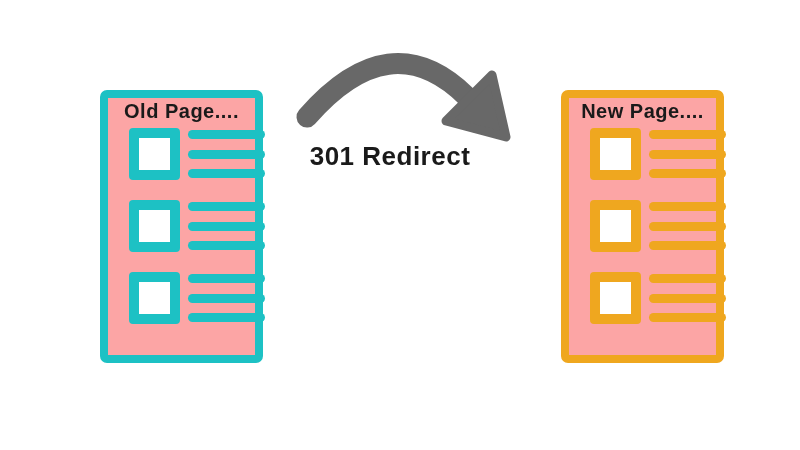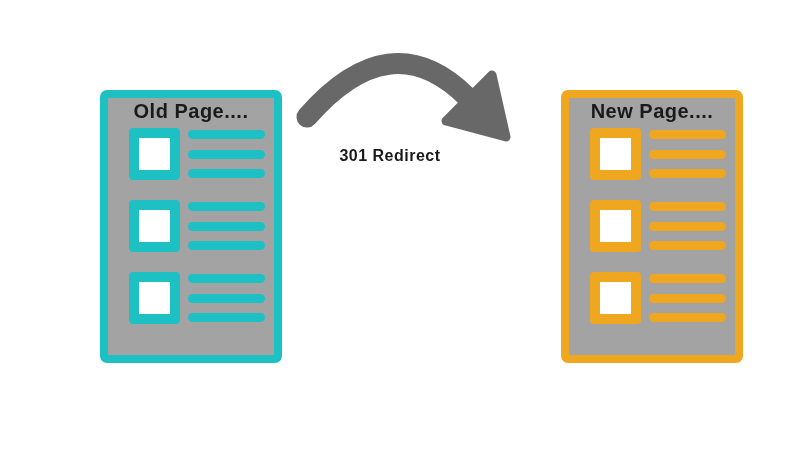--- a/index.html
+++ b/index.html
@@ -13,26 +13,26 @@
     width: 800px;
     height: 450px;
     background: var(--background, #ffffff);
     overflow: hidden;
   }
 
   
   .page {
     position: absolute;
     top: 90px;
-    width: 182px;
+    width: 163px;
     height: 273px;
     box-sizing: border-box;
     border: 8px solid var(--accent);
     border-radius: 7px;
-    background: #a3a3a3;
+    background: #fca5a5;
   }
   .page-old { left: 100px; --accent: var(--teal, #1dc1c4); }
   .page-new { left: 513px; margin-left: 48px; --accent: var(--orange, #efa71f); }
 
   .page-title {
     position: absolute;
     top: 1px;
     left: 0;
     right: 0;
     text-align: center;
@@ -101,21 +101,21 @@
     stroke: var(--arrow-gray, #686868);
     stroke-width: 9;
     stroke-linejoin: round;
   }
   .arrow-label {
     position: absolute;
     left: 300px;
     top: 141px;
     width: 180px;
     text-align: center;
-    font-size: 16px;
+    font-size: 26px;
     line-height: 30px;
     font-weight: 600;
     letter-spacing: 0.5px;
     color: var(--text, #1a1a1a);
     white-space: nowrap;
   }
 </style>
 </head>
 <body>
 

